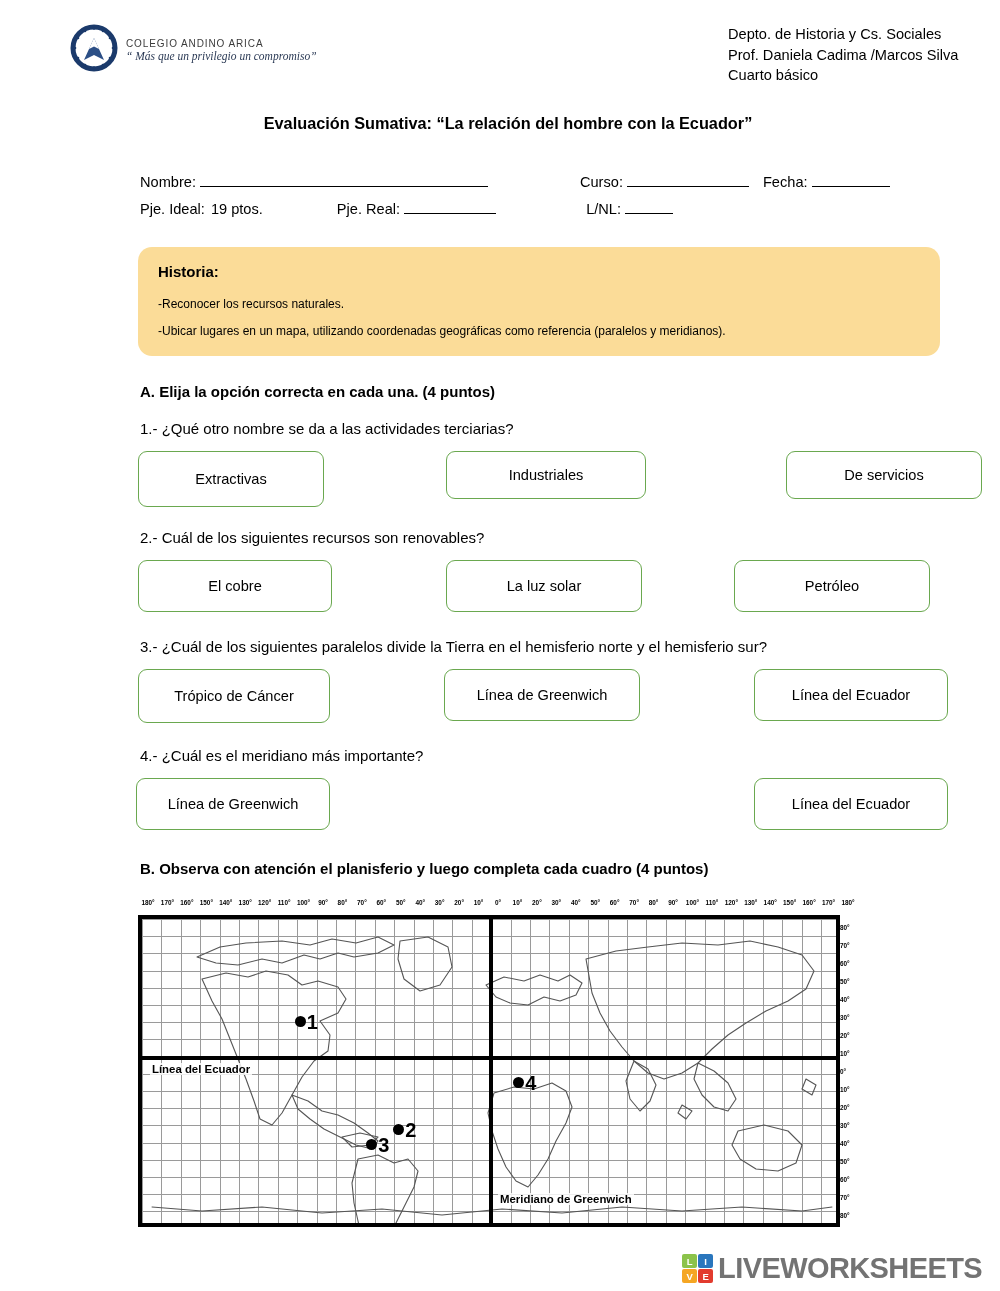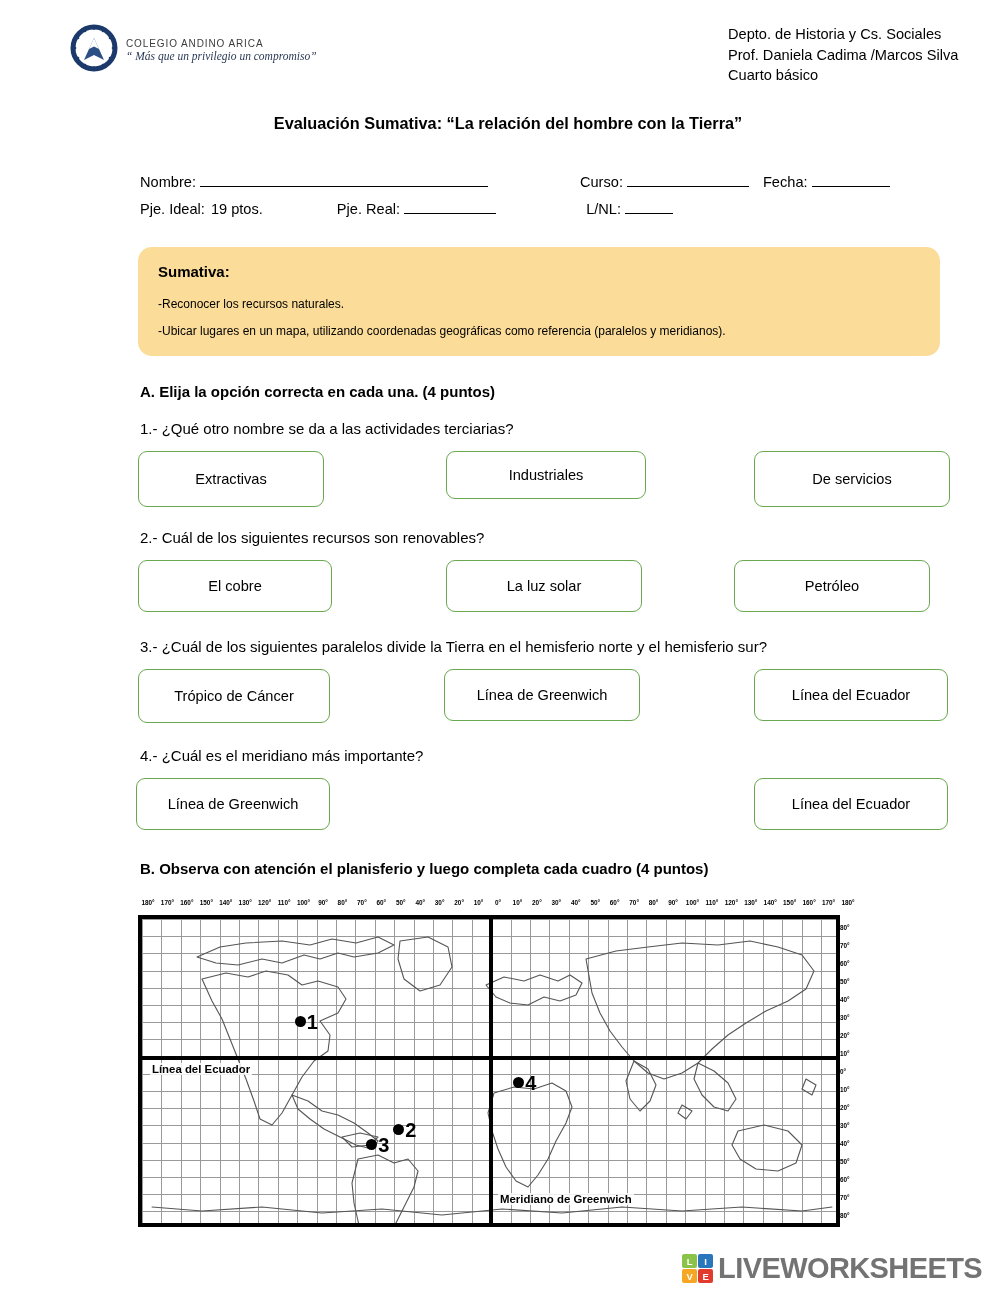--- a/index.html
+++ b/index.html
@@ -324,21 +324,21 @@
       <div class="logo-motto">“ Más que un privilegio un compromiso”</div>
     </div>
   </div>
   <div class="dept-block">
     <div>Depto. de Historia y Cs. Sociales</div>
     <div>Prof. Daniela Cadima /Marcos Silva</div>
     <div>Cuarto básico</div>
   </div>
 </div>
 
-<div class="exam-title">Evaluación Sumativa: “La relación del hombre con la Tierra”</div>
+<div class="exam-title">Evaluación Sumativa: “La relación del hombre con la Ecuador”</div>
 
 <div class="id-fields">
   <div class="id-row">
     <span class="fld">Nombre:</span>
     <span class="rule rule-nombre"></span>
     <span class="fld gap-curso">Curso:</span>
     <span class="rule rule-curso"></span>
     <span class="fld gap-fecha">Fecha:</span>
     <span class="rule rule-fecha"></span>
   </div>
@@ -346,32 +346,32 @@
     <span class="fld">Pje. Ideal:</span>
     <span class="fld" style="margin-left:6px">19 ptos.</span>
     <span class="fld gap-real">Pje. Real:</span>
     <span class="rule rule-real"></span>
     <span class="fld gap-lnl">L/NL:</span>
     <span class="rule rule-lnl"></span>
   </div>
 </div>
 
 <div class="objectives">
-  <div class="obj-title">Sumativa:</div>
+  <div class="obj-title">Historia:</div>
   <div class="obj-line">-Reconocer los recursos naturales.</div>
   <div class="obj-line">-Ubicar lugares en un mapa, utilizando coordenadas geográficas como referencia (paralelos y meridianos).</div>
 </div>
 
 <div class="section-heading">A. Elija la opción correcta en cada una. (4 puntos)</div>
 
 <div class="question">1.- ¿Qué otro nombre se da a las actividades terciarias?</div>
 <div class="options-row">
   <div class="option-box" style="left:0px;width:186px;height:56px;">Extractivas</div>
   <div class="option-box" style="left:308px;width:200px;height:48px;">Industriales</div>
-  <div class="option-box" style="left:616px;width:196px;height:56px;">De servicios</div>
+  <div class="option-box" style="left:648px;width:196px;height:48px;">De servicios</div>
 </div>
 
 <div class="question">2.- Cuál de los siguientes recursos son renovables?</div>
 <div class="options-row">
   <div class="option-box" style="left:0px;width:194px;height:52px;">El cobre</div>
   <div class="option-box" style="left:308px;width:196px;height:52px;">La luz solar</div>
   <div class="option-box" style="left:596px;width:196px;height:52px;">Petróleo</div>
 </div>
 
 <div class="question">3.- ¿Cuál de los siguientes paralelos divide la Tierra en el hemisferio norte y el hemisferio sur?</div>

